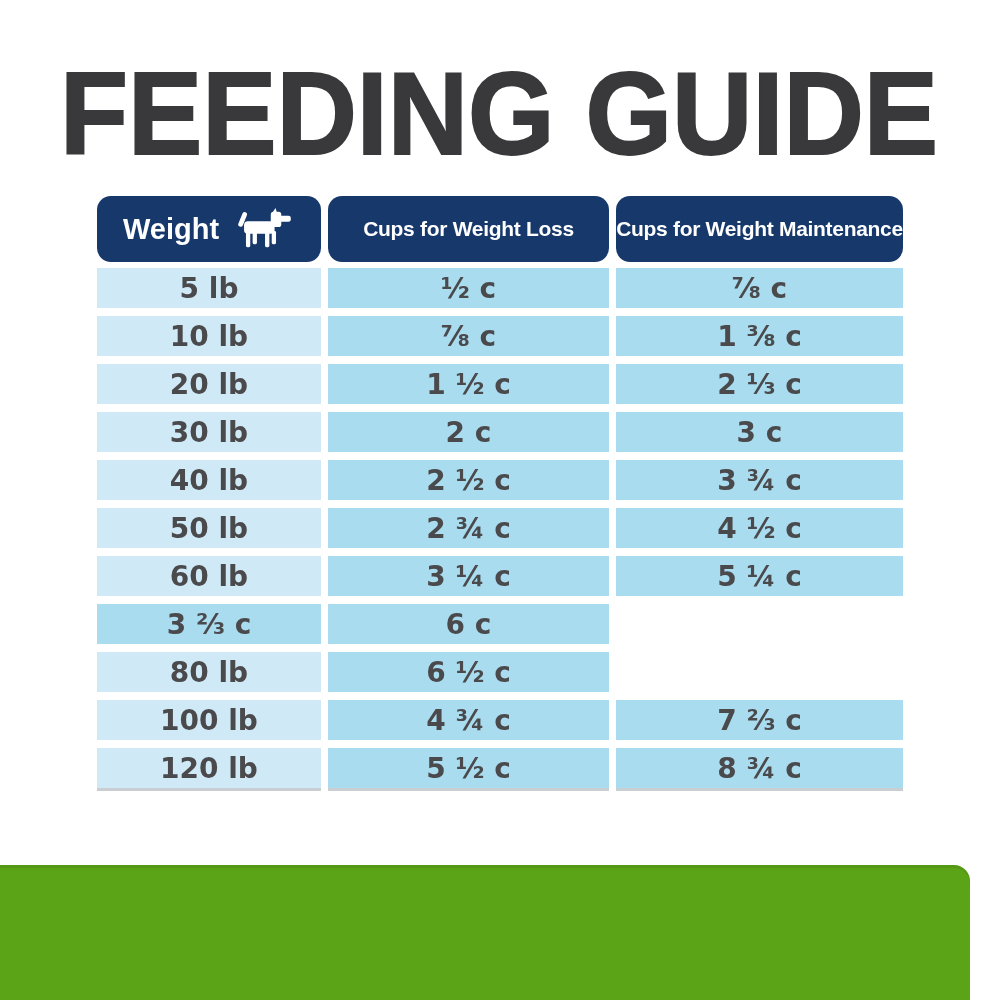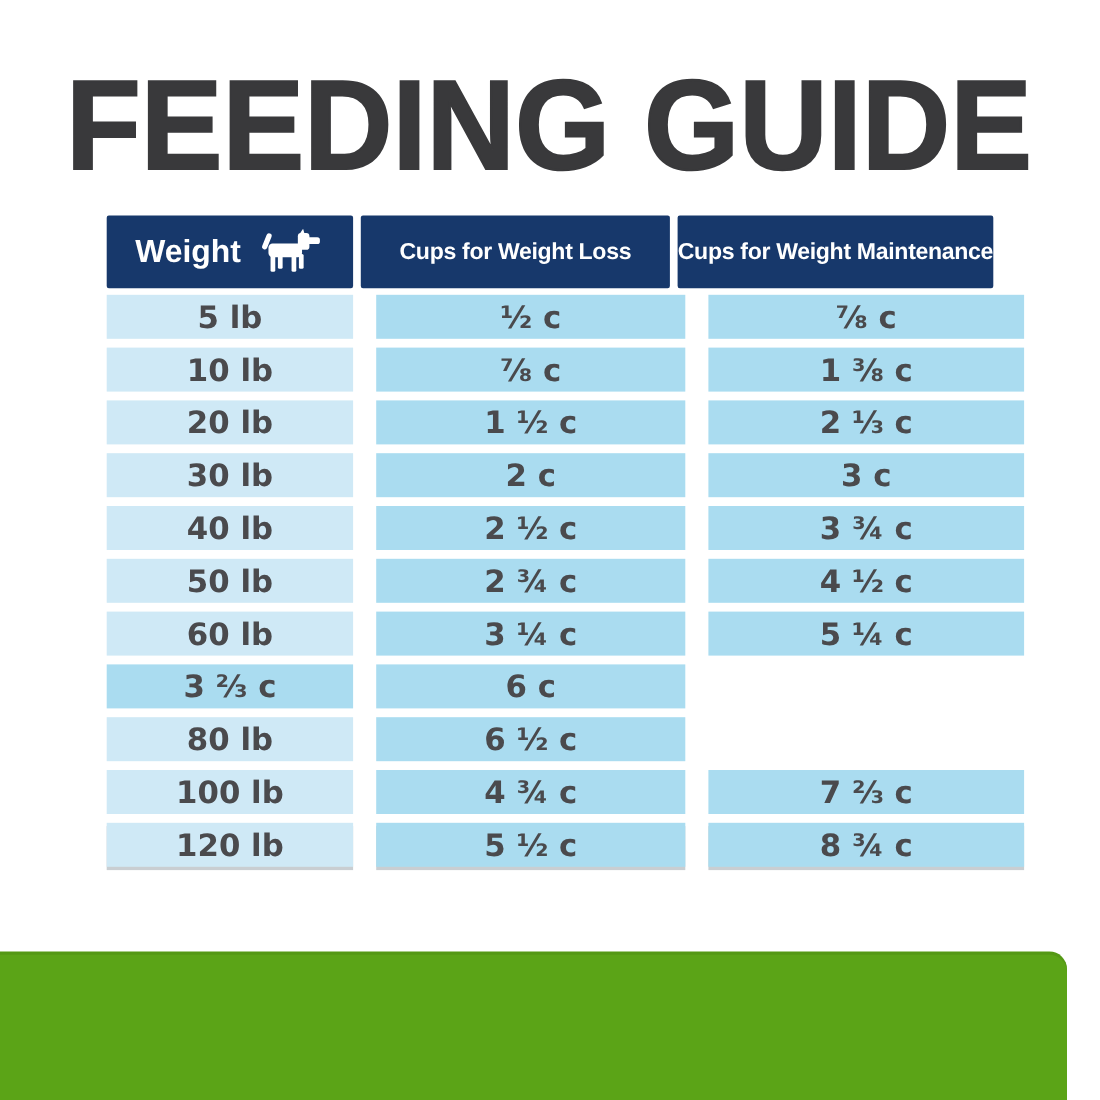--- a/index.html
+++ b/index.html
@@ -5,28 +5,28 @@
   html,body{margin:0;padding:0}
   body{
     width:1000px;height:1000px;position:relative;overflow:hidden;
     background:#ffffff;
     font-family:"Liberation Sans",sans-serif;
   }
   .title-wrap{position:absolute;left:60px;top:66px;width:880px;height:96px}
   .feeding-table{position:absolute;left:97px;top:196px;width:806px}
   .thead{display:grid;grid-template-columns:224px 281px 287px;column-gap:7px;height:66px}
   .th{
-    background:var(--header-bg,#17386b);color:#fff;border-radius:2px;
+    background:var(--header-bg,#17386b);color:#fff;border-radius:14px;
     display:flex;align-items:center;justify-content:center;
     font-weight:bold;font-size:21px;letter-spacing:-0.3px;text-align:center;
   }
   .th.weight{font-size:29px;gap:18px;letter-spacing:0}
   .dog-svg{display:block}
   .tbody{margin-top:6px;display:flex;flex-direction:column;gap:8px}
-  .tr{display:grid;grid-template-columns:224px 281px 287px;column-gap:21px;height:40px}
+  .tr{display:grid;grid-template-columns:224px 281px 287px;column-gap:7px;height:40px}
   .td{
     background:var(--cups-col-bg,#aadcf0);
     color:var(--row-text,#4a4a4d);
     font-family:"DejaVu Sans","Liberation Sans",sans-serif;
     font-weight:bold;font-size:28px;
     display:flex;align-items:center;justify-content:center;
   }
   .td.weight{background:var(--weight-col-bg,#cfe9f6)}
   .tr:last-child .td{box-shadow:0 3px 0 rgba(100,115,125,.35)}
   .green-bar{

